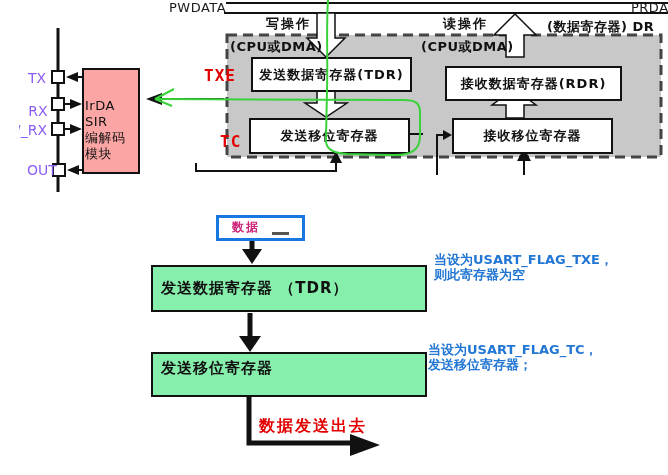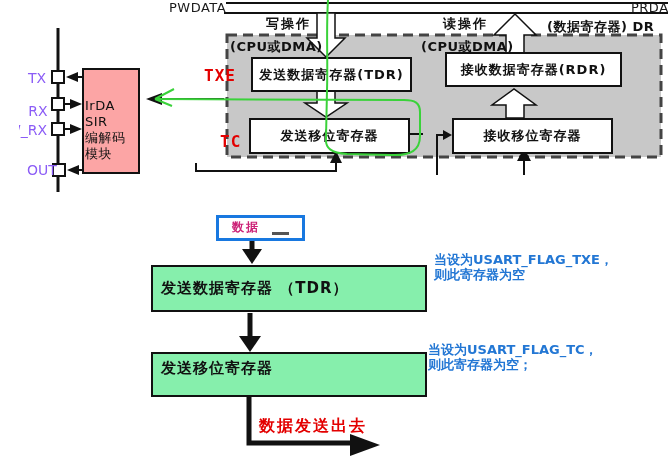--- a/index.html
+++ b/index.html
@@ -105,21 +105,21 @@
   <div class="lbl buslbl" style="left:612px;top:0;">PRDATA</div>
   <div class="lbl oplbl" style="left:247px;top:15px;">写操作</div>
   <div class="lbl oplbl" style="left:424px;top:15px;">读操作</div>
   <div class="lbl cpulbl" style="left:528px;top:18px;">(数据寄存器) DR</div>
   <div class="lbl cpulbl" style="left:211px;top:38px;">(CPU或DMA)</div>
   <div class="lbl cpulbl" style="left:402px;top:38px;">(CPU或DMA)</div>
 
   <div class="regbox" style="left:232px;top:57px;width:157px;height:31px;">
     <span>发送数据寄存器(TDR)</span>
   </div>
-  <div class="regbox" style="left:426px;top:52px;width:173px;height:31px;">
+  <div class="regbox" style="left:426px;top:66px;width:173px;height:31px;">
     <span>接收数据寄存器(RDR)</span>
   </div>
   <div class="regbox" style="left:230px;top:118px;width:157px;height:32px;">
     <span>发送移位寄存器</span>
   </div>
   <div class="regbox" style="left:433px;top:118px;width:157px;height:32px;">
     <span>接收移位寄存器</span>
   </div>
 
   <div class="lbl flag" style="left:185px;top:66px;">TXE</div>
@@ -149,21 +149,21 @@
   </div>
 
   <div class="redout" style="left:240px;top:416px;">数据发送出去</div>
 
   <div class="note" style="left:415px;top:252px;">
     <div>当设为USART_FLAG_TXE，</div>
     <div>则此寄存器为空</div>
   </div>
   <div class="note" style="left:409px;top:342px;">
     <div>当设为USART_FLAG_TC，</div>
-    <div>则此寄存器为空；</div>
+    <div>发送移位寄存器；</div>
   </div>
 
   <svg width="668" height="475" viewBox="0 0 668 475" style="z-index:5;pointer-events:none;">
     <path d="M309,0 C307,30 309,60 308,90 L307,138 C306,148 312,153 328,154 L372,155 C392,156 401,150 401,136 L401,112 C401,103 396,100 385,100 L136,99" stroke="#3ad23a" stroke-width="2" fill="none"></path>
     <path d="M136,99 L155,89 M136,99 L153,106" stroke="#3ad23a" stroke-width="2" fill="none"></path>
   </svg>
 
 </div>
 
 </body></html>

